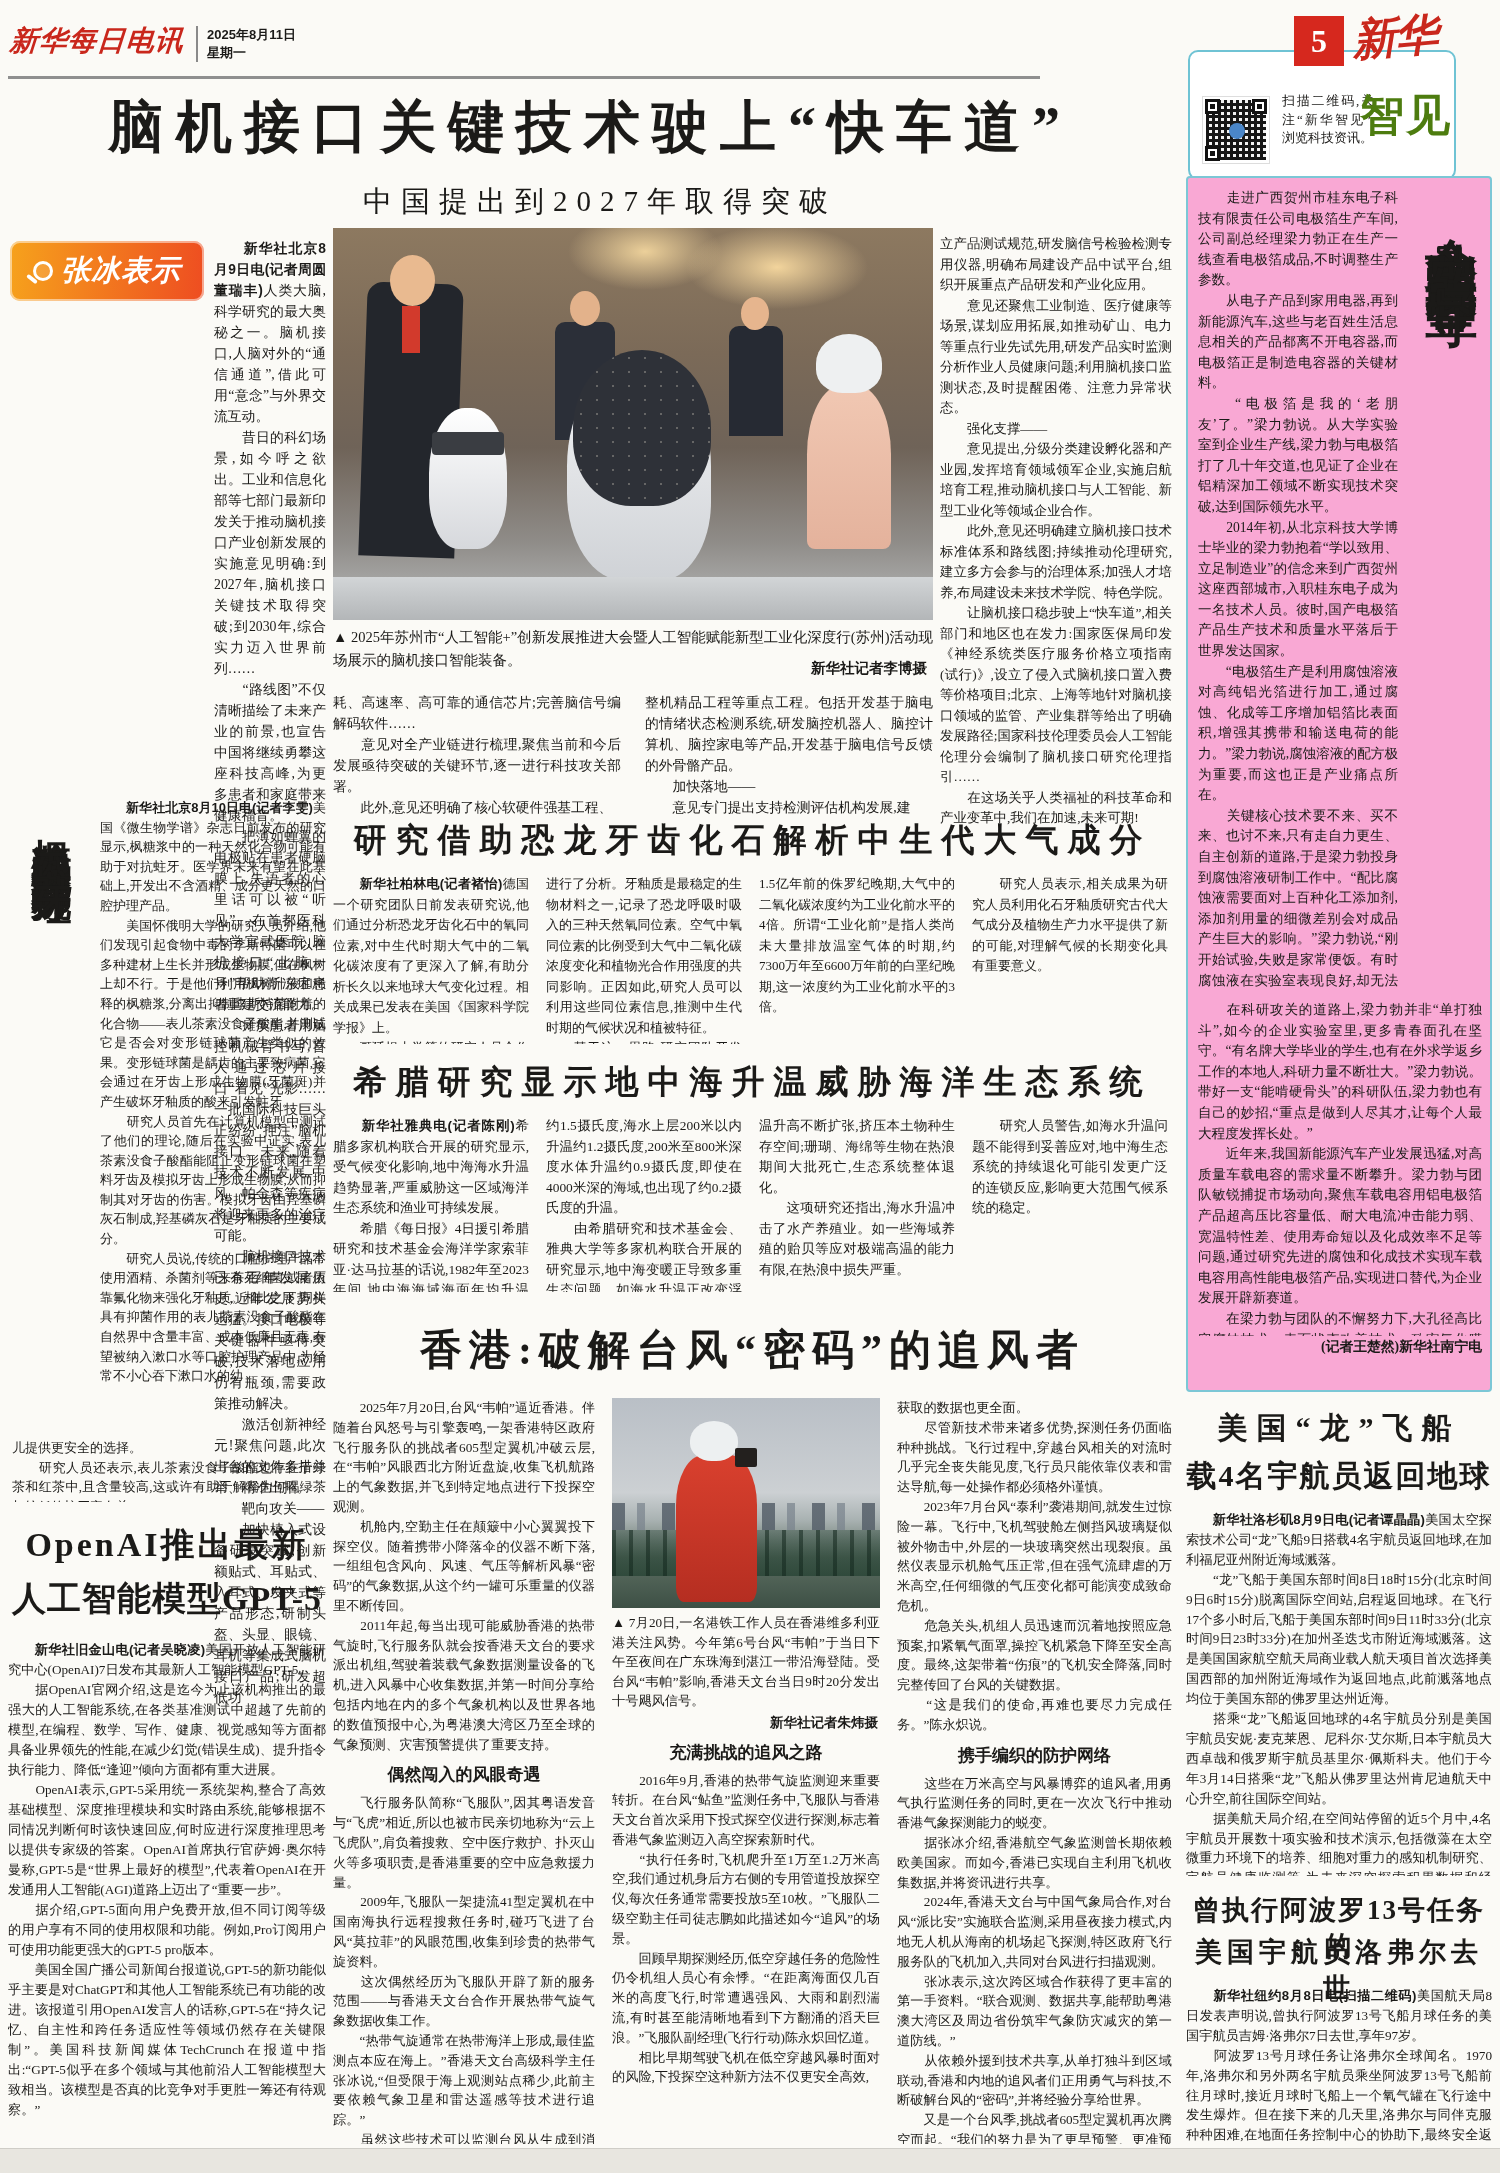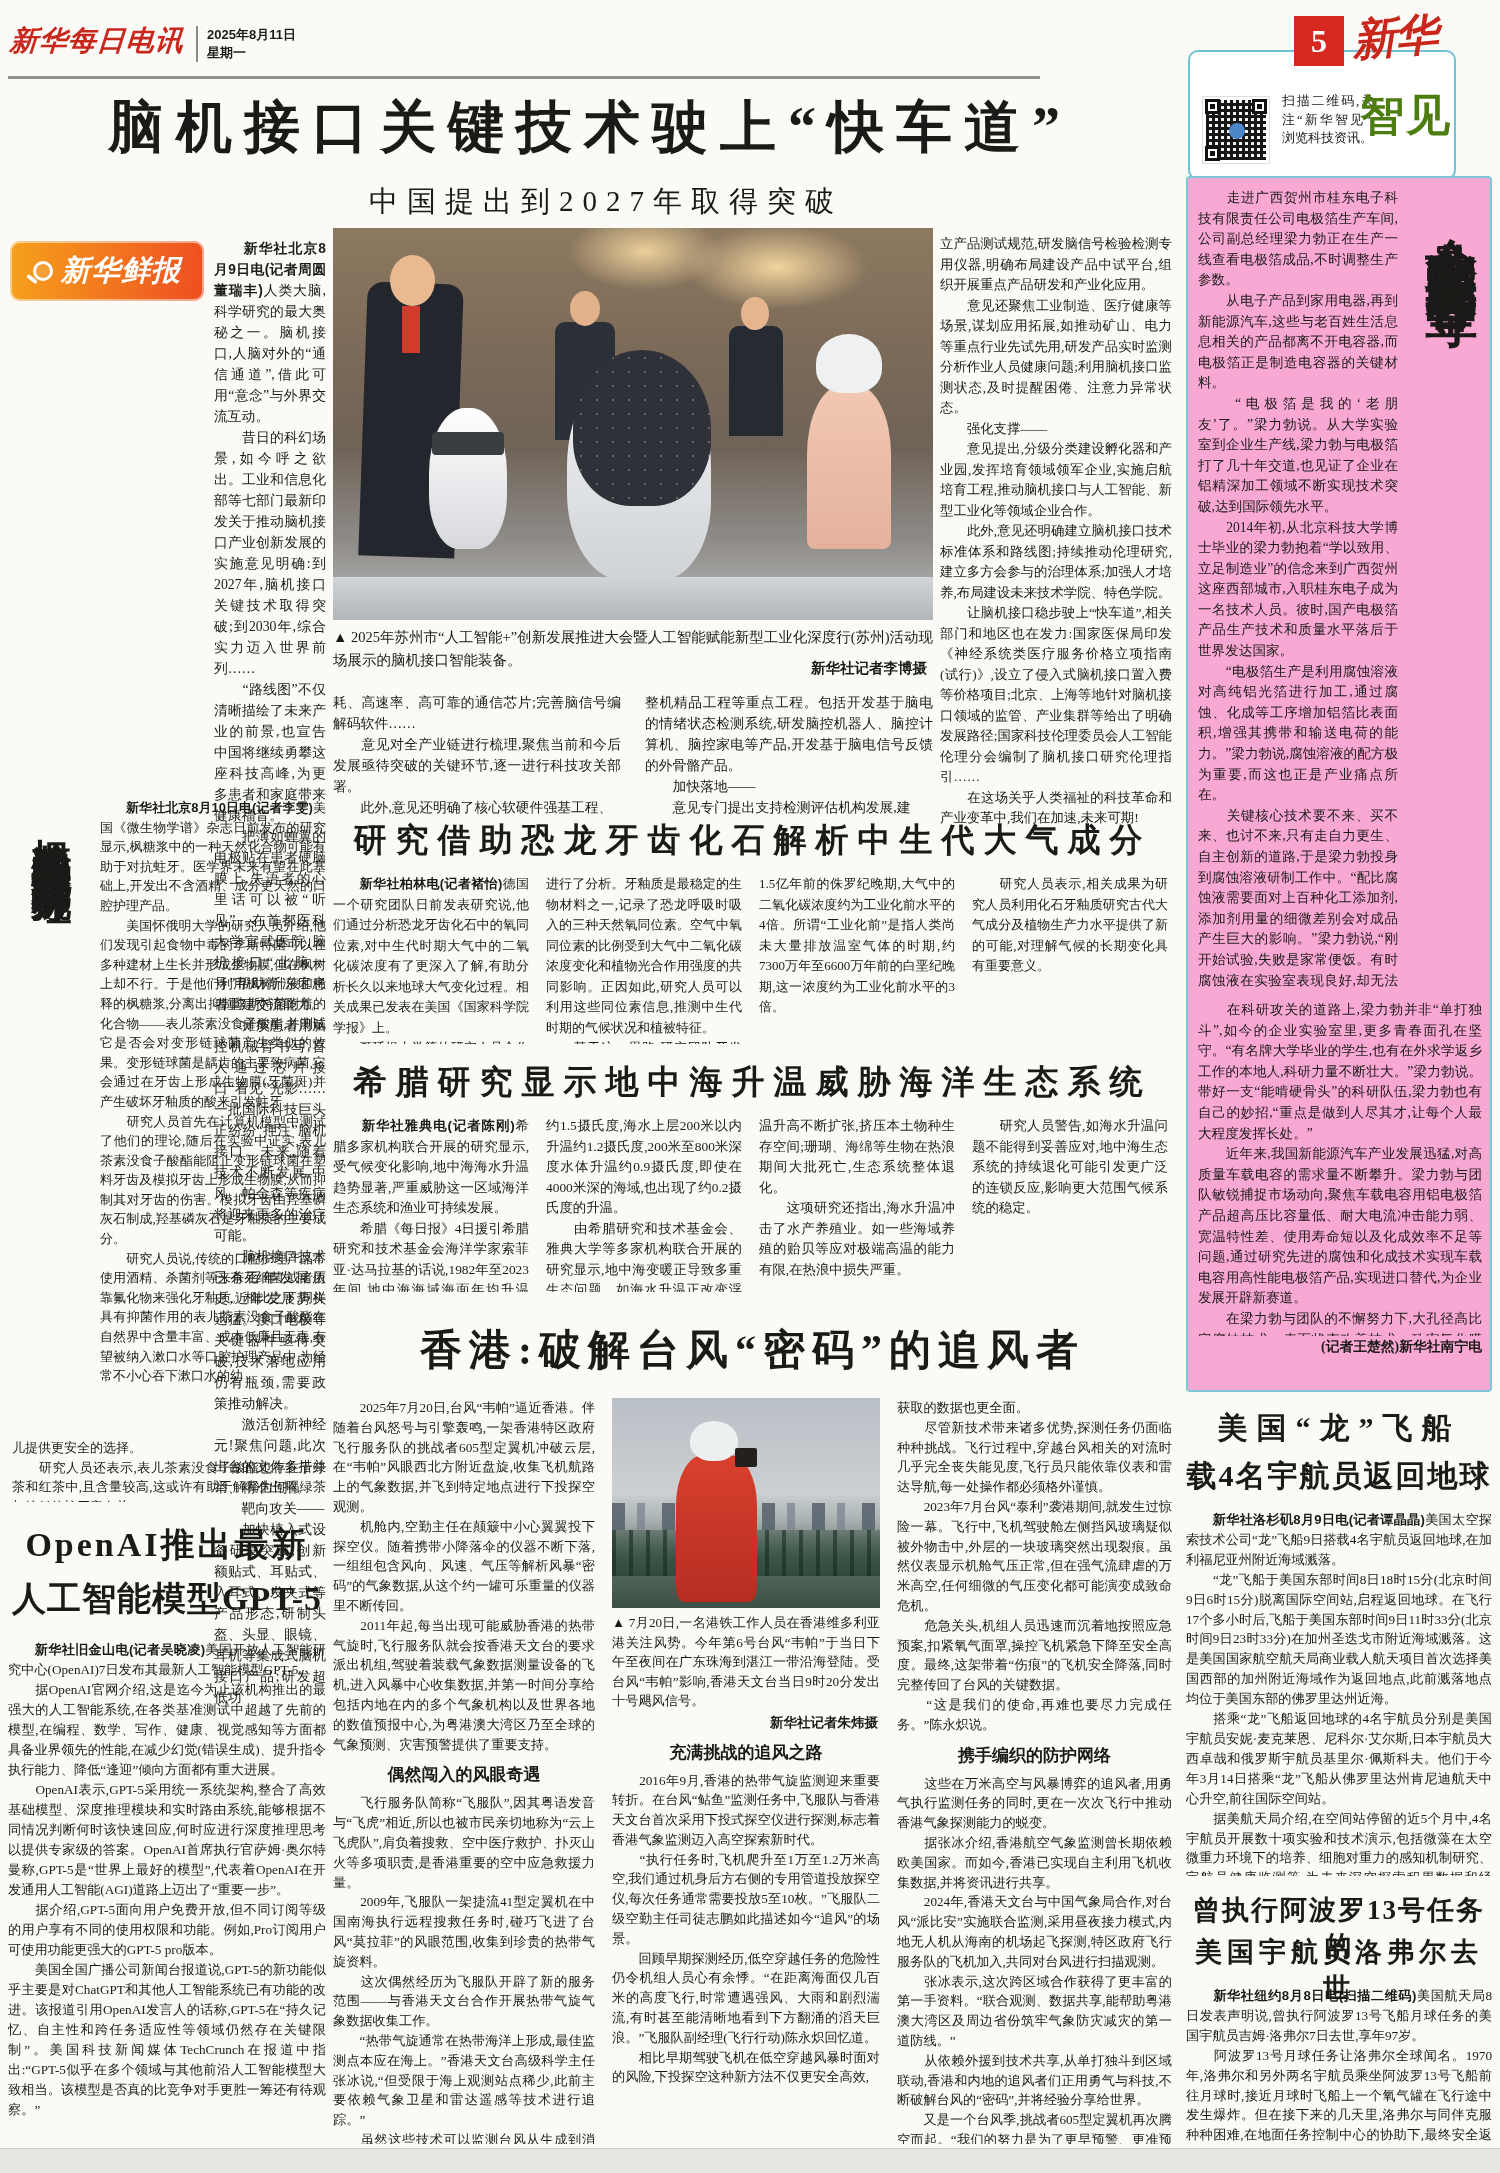--- a/index.html
+++ b/index.html
@@ -23,21 +23,21 @@
   .qr-pattern{position:absolute;inset:3px;background-image:
       repeating-linear-gradient(0deg,#161616 0 3px,transparent 3px 6px),
       repeating-linear-gradient(90deg,#161616 0 3px,#f2f2f2 3px 6px);}
   .qr-eye{position:absolute;width:15px;height:15px;border:3px solid #111;background:#fff;}
   .qr-eye::after{content:'';position:absolute;inset:2px;background:#111;}
   .qr-eye.tl{left:2px;top:2px}.qr-eye.tr{right:2px;top:2px}.qr-eye.bl{left:2px;bottom:2px}
   .qr-logo{position:absolute;left:26px;top:26px;width:16px;height:16px;border-radius:50%;background:#4a86c8;}
   .qr-caption{left:1282px;top:92px;width:92px;font-size:13px;line-height:18.5px;text-align:justify;}
   
   .h1{left:0;top:90px;width:1180px;text-align:center;font-size:56px;font-weight:800;letter-spacing:12px;}
-  .h2{left:16px;top:182px;width:1180px;text-align:center;font-size:29px;font-weight:500;letter-spacing:9px;}
+  .h2{left:10px;top:182px;width:1180px;text-align:center;font-size:29px;font-weight:500;letter-spacing:9px;}
   
   .lead-col1{left:10px;top:238px;width:316px;height:634px;}
   .badge{float:left;width:194px;height:60px;margin:3px 10px 5px 0;border-radius:10px;
          background:linear-gradient(95deg,#f6a21c,#ee4d21);box-shadow:inset 0 0 0 2px rgba(255,255,255,.5);
          display:flex;align-items:center;justify-content:center;gap:8px;}
   .badge-label{color:#fff;font-size:29px;font-weight:800;font-style:italic;letter-spacing:1px;}
   .badge-icon{width:20px;height:20px;border:3px solid #fff;border-radius:50%;position:relative;background:rgba(255,255,255,.12);}
   .badge-icon::after{content:'';position:absolute;width:12px;height:4px;background:#fff;left:-10px;bottom:-3px;transform:rotate(38deg);border-radius:2px;}
   .photo{overflow:hidden;}
   .photo1{left:333px;top:228px;width:600px;height:392px;background:
@@ -141,21 +141,21 @@
   <div class="abs pagenum" data-name="page-number-badge">5</div>
   <div class="abs brand-script" data-name="section-brand-logo">新华</div>
   <div class="abs section-name" data-name="section-name">智见</div>
 
   <div class="abs h1" data-name="lead-headline">脑机接口关键技术驶上“快车道”</div>
   <div class="abs h2" data-name="lead-subheadline">中国提出到2027年取得突破</div>
 
   <div class="abs lead-col1" data-name="lead-article-col1">
     <div class="badge" data-name="xinhua-fresh-report-badge">
       <span class="badge-icon" data-name="magnifier-icon"></span>
-      <span class="badge-label" data-name="badge-label">新华鲜报</span>
+      <span class="badge-label" data-name="badge-label">张冰表示</span>
     </div>
     <p class="body-text" style="margin:0;" data-name="lead-body-col1"><b data-name="lead-byline">　　新华社北京8月9日电(记者周圆 董瑞丰)</b><span data-name="lead-col1-text">人类大脑,科学研究的最大奥秘之一。脑机接口,人脑对外的“通信通道”,借此可用“意念”与外界交流互动。
 　　昔日的科幻场景,如今呼之欲出。工业和信息化部等七部门最新印发关于推动脑机接口产业创新发展的实施意见明确:到2027年,脑机接口关键技术取得突破;到2030年,综合实力迈入世界前列……
 　　“路线图”不仅清晰描绘了未来产业的前景,也宣告中国将继续勇攀这座科技高峰,为更多患者和家庭带来健康福音。
 　　把薄如蝉翼的电极贴在患者硬脑膜上,失语者的心里话可以被“听见”。在首都医科大学宣武医院,脑机接口“北脑一号”帮助渐冻症患者重建交流能力。
 　　瘫痪患者用脑控机械臂书写,盲人通过芯片接口“看见”光影……一批国际科技巨头正纷纷“押注”脑机接口。未来,随着技术不断发展,中风、帕金森等疾病将迎来更多的治疗可能。
 　　脑机接口技术已有百年发展历史,近年发展势头迅猛。接口电极等关键器件亟待突破,技术落地应用仍有瓶颈,需要政策推动解决。
 　　激活创新神经元!聚焦问题,此次出台的文件多措并举、精准出招。
 　　靶向攻关——
 　　加快植入式设备研发突破;创新额贴式、耳贴式、入耳式、发夹式等产品形态,研制头盔、头显、眼镜、耳机等集成式脑机接口产品;研发超低功</span></p>

